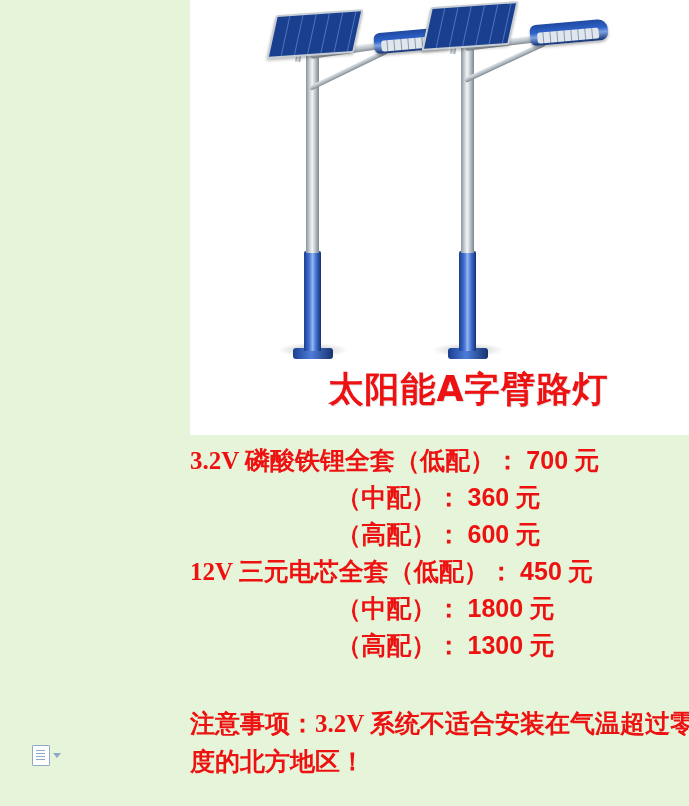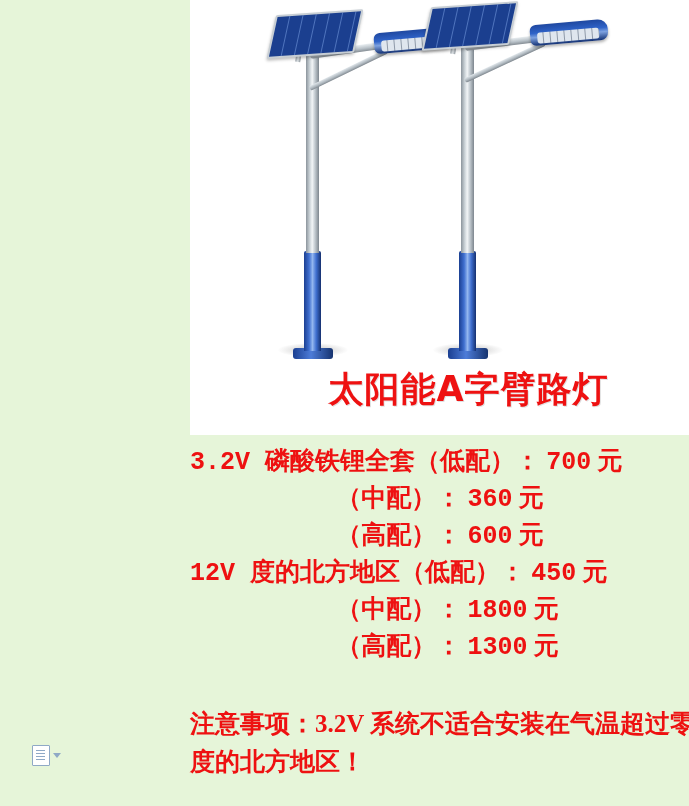--- a/index.html
+++ b/index.html
@@ -168,25 +168,25 @@
   .price-row {
     height: 37px;
     line-height: 37px;
     white-space: nowrap;
   }
   .price-row .indent {
     display: inline-block;
     width: 140px;
   }
   .price-row .label {
-    font-family: Liberation Mono, monospace;
+    font-family: Liberation Serif, serif;
     margin-top: 41px;
   }
   .price-row .num {
-    font-family: Liberation Mono, monospace;
+    font-family: Liberation Sans, sans-serif;
   }
 
   
   .notice-block {
     position: absolute;
     left: 95px;
     top: 705px;
     width: 585px;
     color: #ee1111;
     font-weight: bold;
@@ -288,21 +288,21 @@
     </div>
 
     <div class="price-row">
       <span class="indent"></span>
       <span class="label">（高配）：</span>
       <span class="num">600</span>
       <span>元</span>
     </div>
 
     <div class="price-row">
-      <span class="label">12V 度的北方地区（低配）：</span>
+      <span class="label">12V 三元电芯全套（低配）：</span>
       <span class="num">450</span>
       <span>元</span>
     </div>
 
     <div class="price-row">
       <span class="indent"></span>
       <span class="label">（中配）：</span>
       <span class="num">1800</span>
       <span>元</span>
     </div>

